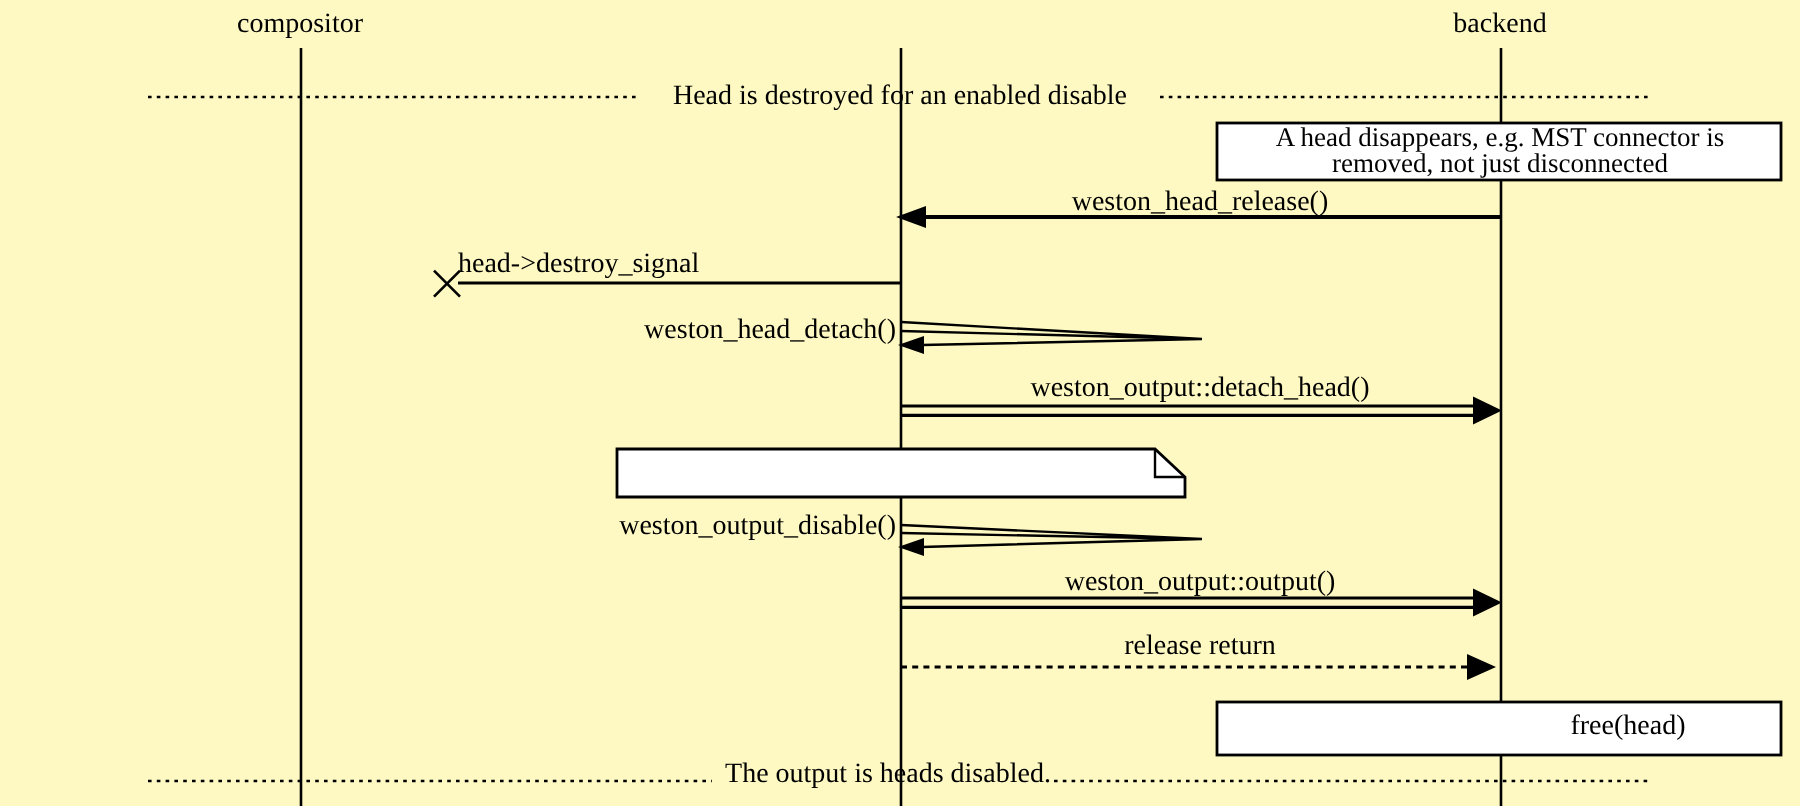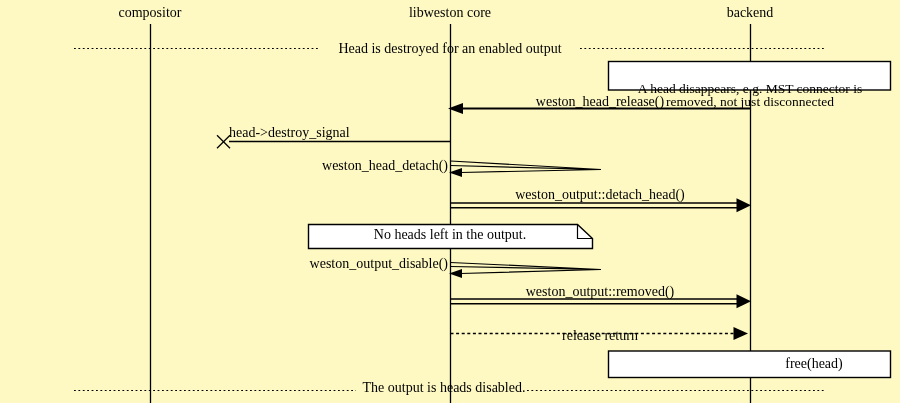--- a/index.html
+++ b/index.html
@@ -9,21 +9,21 @@
   }
   .stage svg{position:absolute;left:0;top:0;}
   .lbl{
     position:absolute;font-size:14px;line-height:15px;white-space:nowrap;
     color:#000;
     text-align:right;
   }
   .ctr{text-align:center;}
   .rgt{text-align:right;}
   .wrap{white-space:normal;}
-  .boxlbl{font-size:13.5px;line-height:12.5px;margin-top:20px;}
+  .boxlbl{font-size:13.5px;line-height:12.5px;}
 </style>
 </head>
 <body>
 
 <div class="stage">
 
   <svg width="900" height="403" viewBox="0 0 900 403">
 
     <g stroke="#000" stroke-width="1.3">
       <line x1="150.5" y1="24" x2="150.5" y2="403"></line>
@@ -85,32 +85,30 @@
       <polygon points="751,301.3 736.5,294.3 736.5,308.3" fill="#000"></polygon>
     </g>
 
     <g>
       <line x1="450.5" y1="333.5" x2="734" y2="333.5" stroke="#000" stroke-width="1.4" stroke-dasharray="3 2.6"></line>
       <polygon points="748,333.5 733.5,327 733.5,340" fill="#000"></polygon>
     </g>
   </svg>
 
   <div class="lbl ctr" style="left:50px;top:5px;width:200px;">compositor</div>
-  <div class="lbl ctr" style="left:350px;top:5px;width:200px;">libweston core</div>
   <div class="lbl ctr" style="left:650px;top:5px;width:200px;">backend</div>
 
-  <div class="lbl ctr" style="left:300px;top:41px;width:300px;">Head is destroyed for an enabled output</div>
+  <div class="lbl ctr" style="left:300px;top:41px;width:300px;">Head is destroyed for an enabled disable</div>
   <div class="lbl ctr" style="left:294px;top:380px;width:300px;">The output is heads disabled.</div>
 
   <div class="lbl ctr wrap boxlbl" style="left:611px;top:63px;width:278px;">A head disappears, e.g. MST connector is removed, not just disconnected</div>
   <div class="lbl ctr" style="left:614px;top:356px;width:308px;margin-left:46px;">free(head)</div>
 
-  <div class="lbl ctr" style="left:310px;top:227px;width:280px;">No heads left in the output.</div>
 
   <div class="lbl ctr" style="left:500px;top:94px;width:200px;">weston_head_release()</div>
   <div class="lbl" style="left:229px;top:125px;">head-&gt;destroy_signal</div>
   <div class="lbl rgt" style="right:452px;top:158px;">weston_head_detach()</div>
   <div class="lbl ctr" style="left:500px;top:187px;width:200px;">weston_output::detach_head()</div>
   <div class="lbl rgt" style="right:452px;top:256px;">weston_output_disable()</div>
-  <div class="lbl ctr" style="left:500px;top:284px;width:200px;">weston_output::removed()</div>
-  <div class="lbl ctr" style="left:500px;top:328px;width:200px;">release return</div>
+  <div class="lbl ctr" style="left:500px;top:284px;width:200px;">weston_output::output()</div>
+  <div class="lbl ctr" style="left:500px;top:316px;width:200px;">release return</div>
 
 </div>
 
 </body></html>

